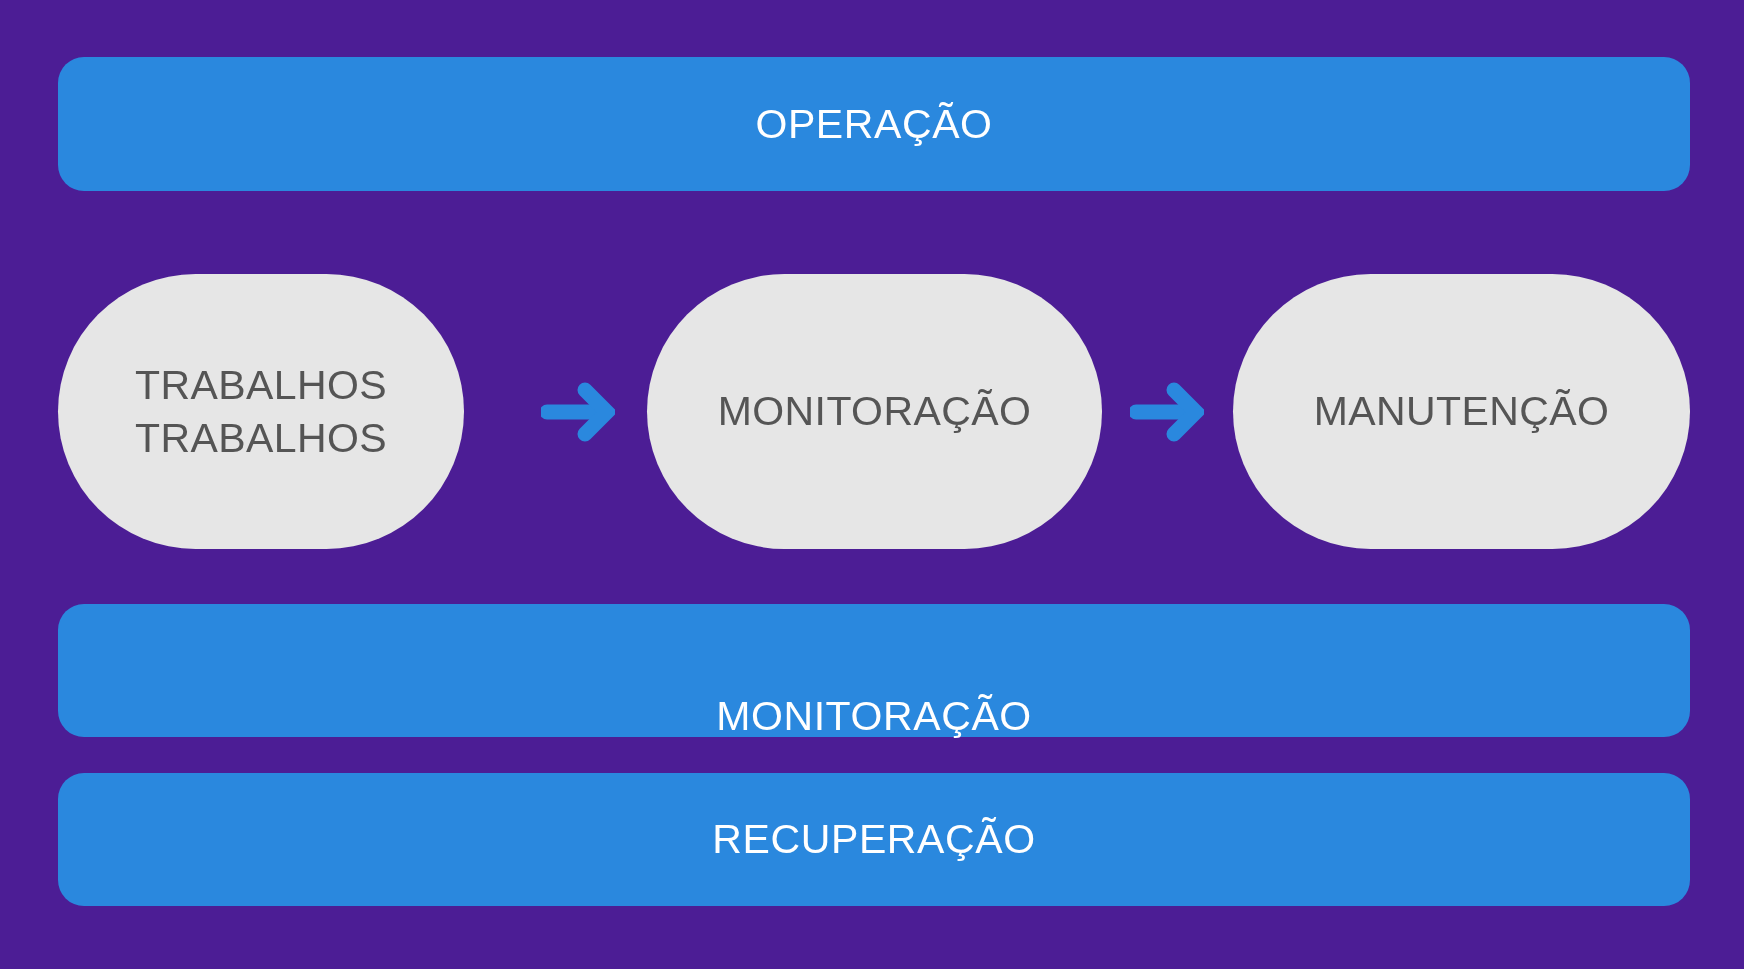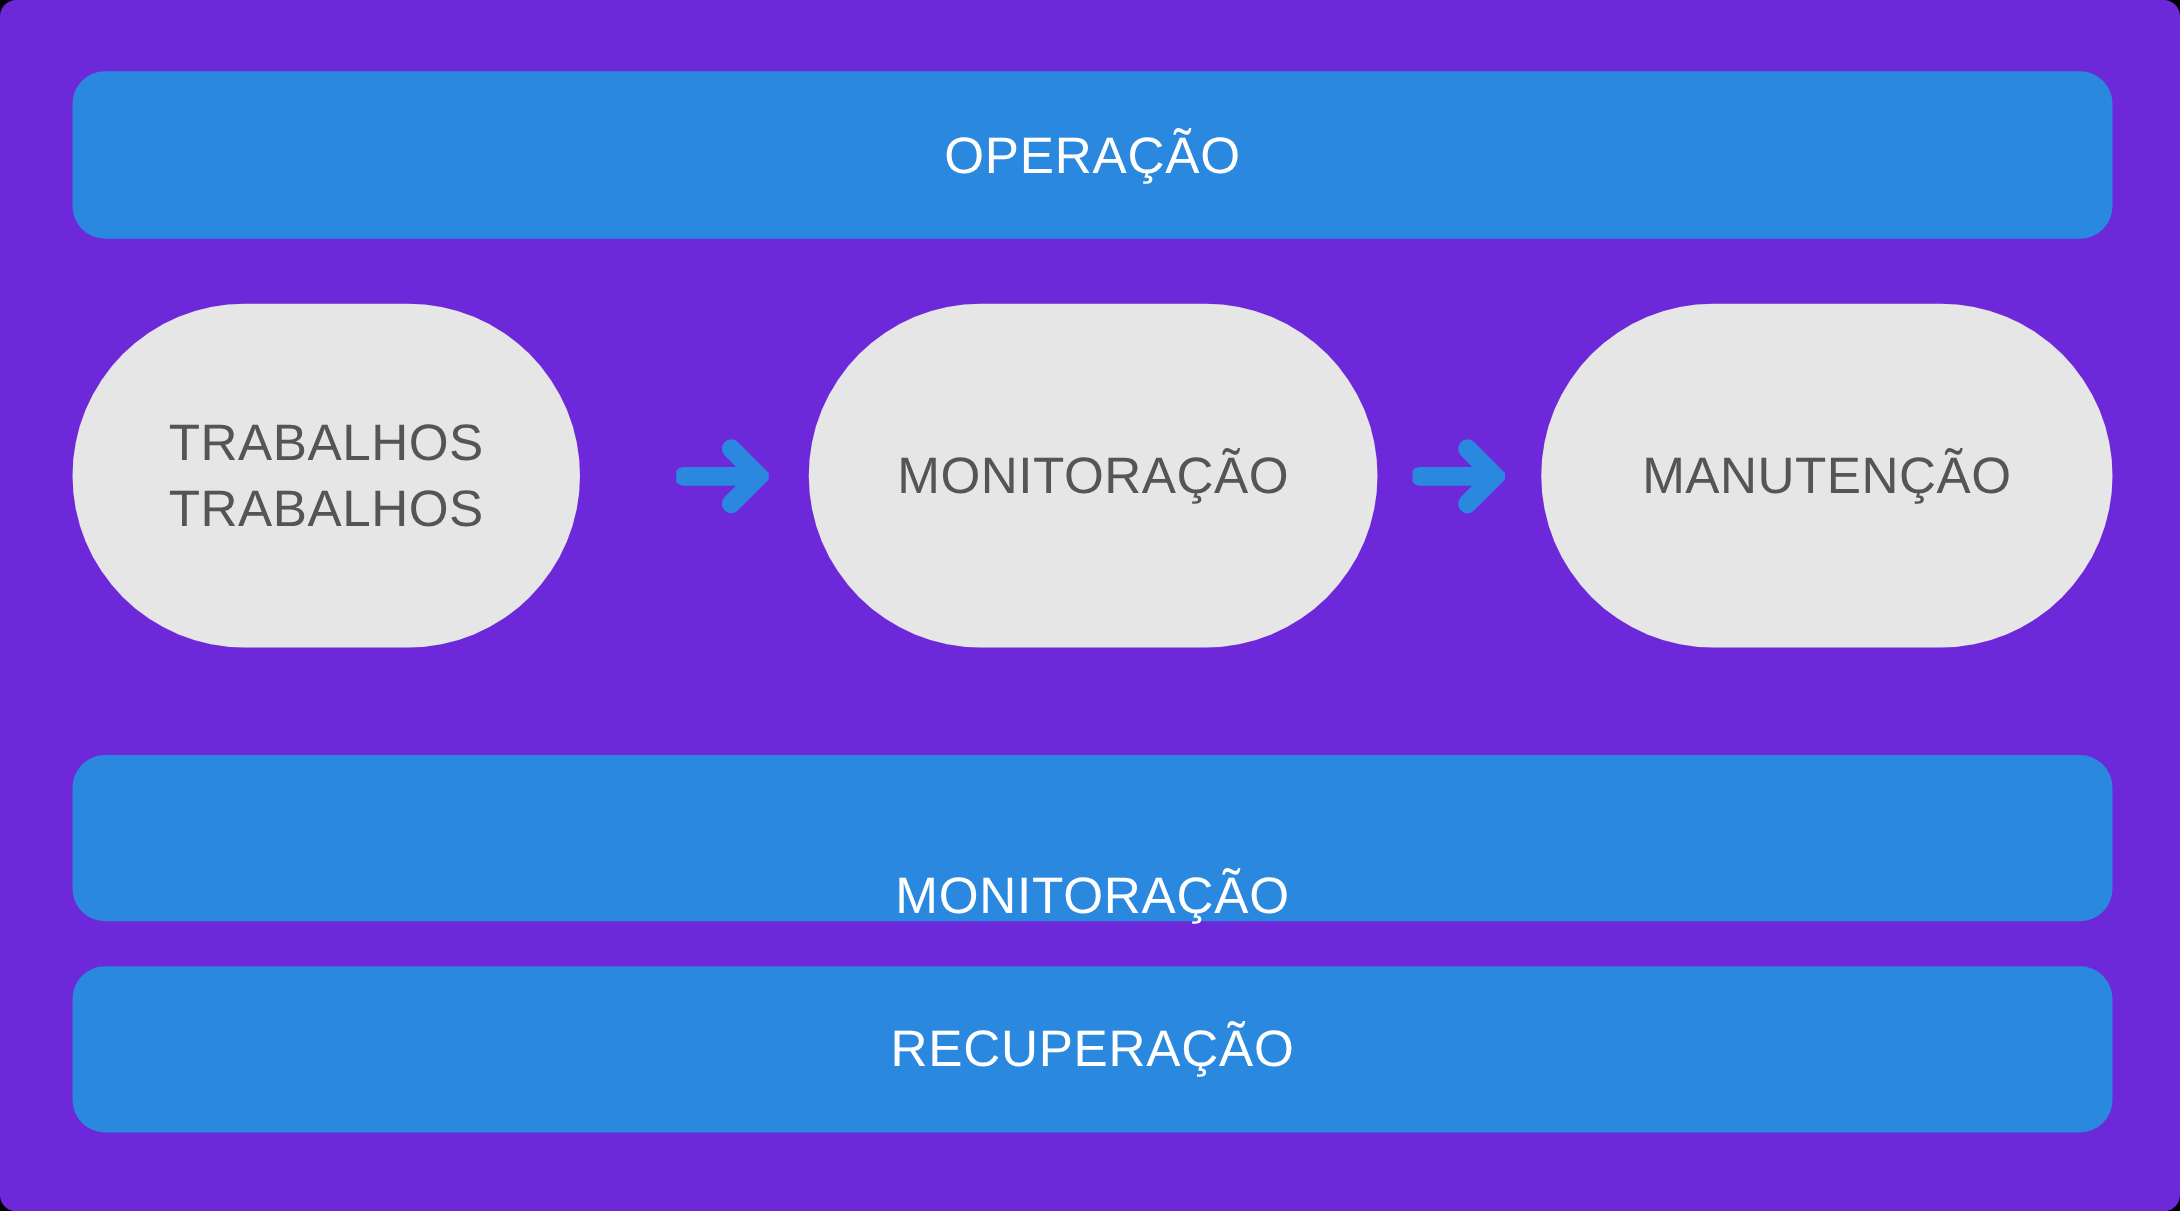--- a/index.html
+++ b/index.html
@@ -11,22 +11,21 @@
     width: 1744px;
     height: 969px;
     overflow: hidden;
     font-family: "Liberation Sans", sans-serif;
   }
 
   #canvas {
     position: relative;
     width: 1744px;
     height: 969px;
-    background: #6d28d9;
-    border-radius: 13px;
+    background: #4c1d95;
   }
 
   
   .bar {
     position: absolute;
     left: 58px;
     width: 1632px;
     background: #2a88de;
     border-radius: 26px;
     display: flex;
@@ -43,21 +42,21 @@
   }
 
   #bar-operacao     { top: 57px;  height: 134px; }
   #bar-monitoracao  { top: 604px; height: 133px; align-items: flex-end; }
   #bar-conservacao  { top: 773px; height: 133px; }
 
   
   #process-row {
     position: absolute;
     left: 0;
-    top: 243px;
+    top: 274px;
     width: 1744px;
     height: 275px;
   }
 
   .pill {
     position: absolute;
     top: 0;
     height: 275px;
     background: #e6e6e6;
     border-radius: 137.5px;

